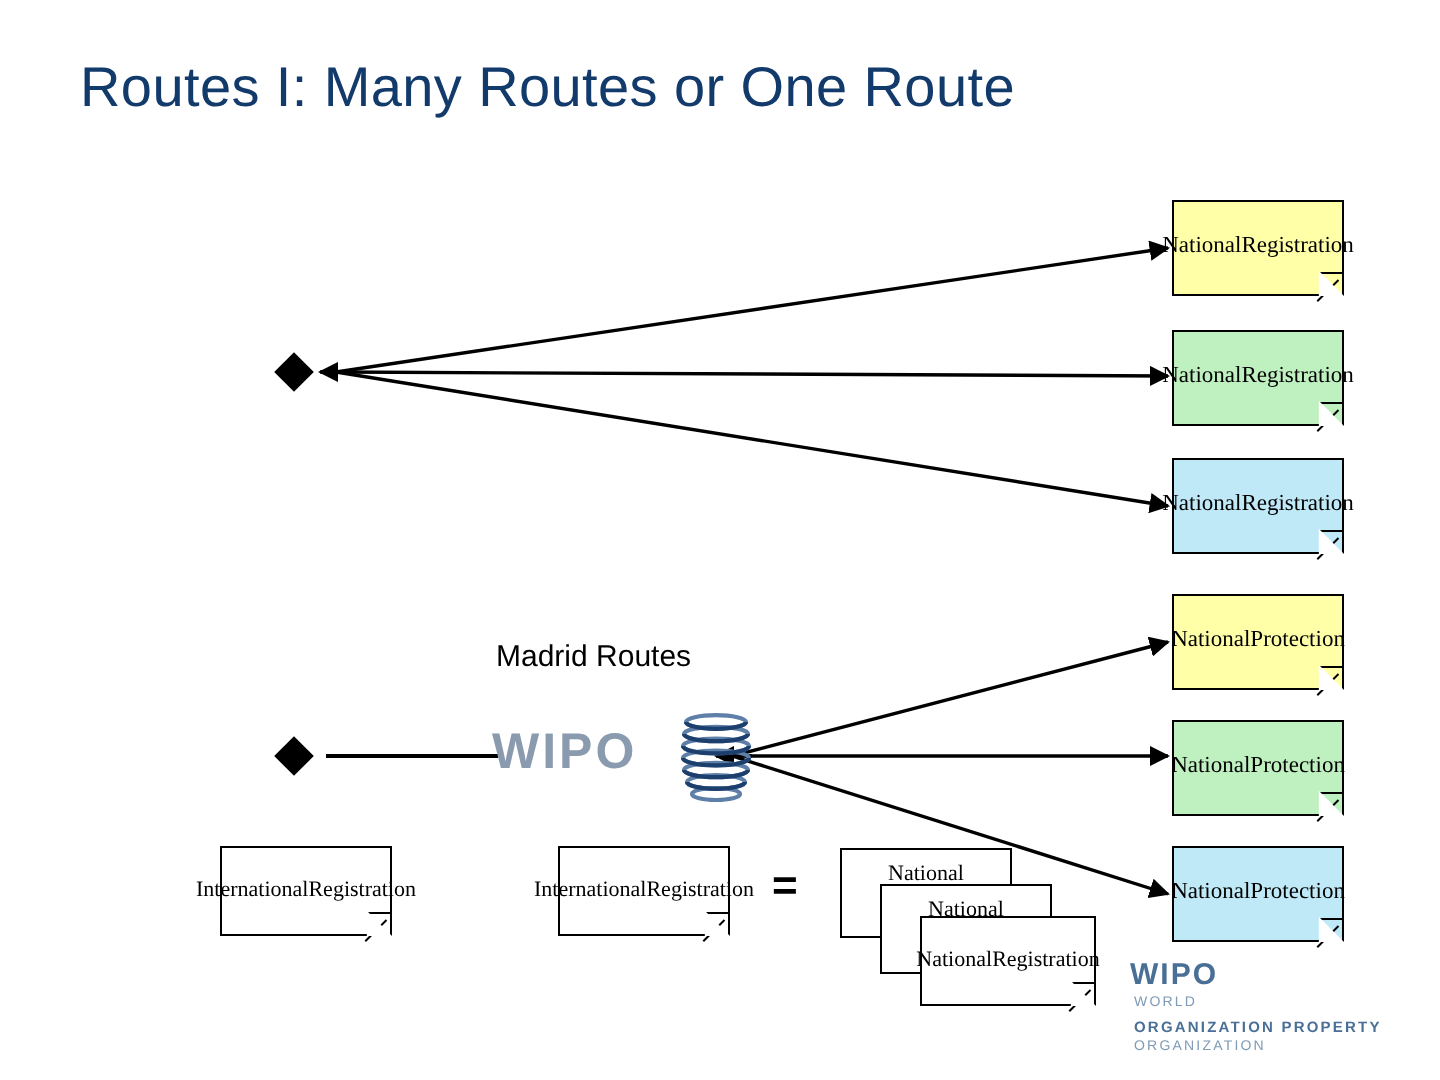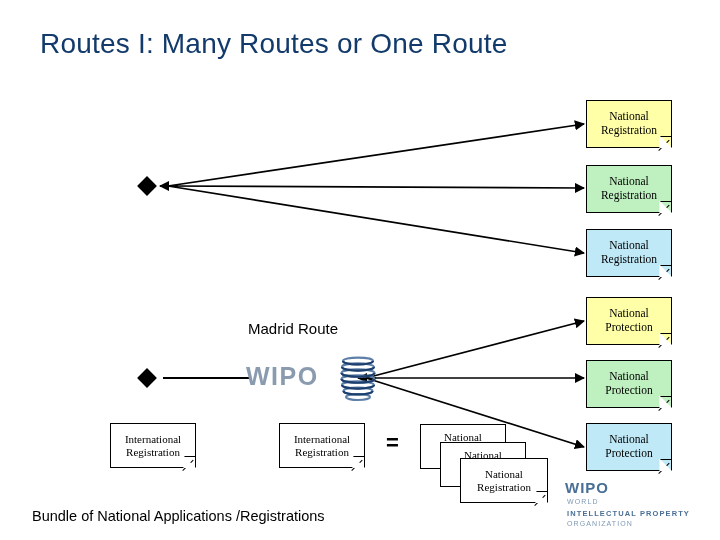--- a/index.html
+++ b/index.html
@@ -27,21 +27,21 @@
     white-space: nowrap;
   }
   
   .note {
     position: absolute;
     box-sizing: border-box;
     border: 1.6px solid #000000;
     font-family: "Liberation Serif", serif;
     color: #000000;
     display: flex;
-    flex-direction: column;
+    flex-direction: row;
     align-items: center;
     justify-content: center;
     line-height: 1.18;
     text-align: center;
   }
   .note .ln { display: block; white-space: nowrap; }
   .note .fold {
     position: absolute;
     right: -1px;
     bottom: -1px;
@@ -230,21 +230,21 @@
     <span class="ln">Protection</span>
     <span class="fold"></span>
   </div>
 
   <div class="note blue big" style="left:586px; top:423px; width:86px; height:48px;">
     <span class="ln">National</span>
     <span class="ln">Protection</span>
     <span class="fold"></span>
   </div>
 
-  <div class="lbl" id="madrid-route">Madrid Route</div>
+  <div class="lbl" id="madrid-route">Madrid Routes</div>
 
   <div id="wipo-center">
     <div class="wtext">WIPO</div>
     <svg width="52" height="52" style="position:absolute; left:86px; top:0;" viewBox="0 0 52 52">
       <g fill="none" stroke="#5e7fa8" stroke-width="2.1">
         <ellipse cx="26" cy="9" rx="15" ry="3.4"></ellipse>
         <ellipse cx="26" cy="15" rx="16" ry="3.6"></ellipse>
         <ellipse cx="26" cy="21" rx="16.5" ry="3.7"></ellipse>
         <ellipse cx="26" cy="27" rx="16.5" ry="3.7"></ellipse>
         <ellipse cx="26" cy="33" rx="16" ry="3.6"></ellipse>
@@ -285,24 +285,23 @@
     <span class="ln" style="margin-bottom:18px;">National</span>
     <span class="fold"></span>
   </div>
 
   <div class="note white mid" style="left:460px; top:458px; width:88px; height:45px; z-index:5;">
     <span class="ln">National</span>
     <span class="ln">Registration</span>
     <span class="fold"></span>
   </div>
 
-  <div class="lbl" id="bundle-caption">Bundle of National Applications /Registrations</div>
 
   <div id="wipo-corner">
     <div class="cw">WIPO</div>
     <div class="sub">
       <div class="l1">WORLD</div>
-      <div class="l2">INTELLECTUAL PROPERTY</div>
+      <div class="l2">ORGANIZATION PROPERTY</div>
       <div class="l3">ORGANIZATION</div>
     </div>
   </div>
 
 </div>
 
 </body></html>

